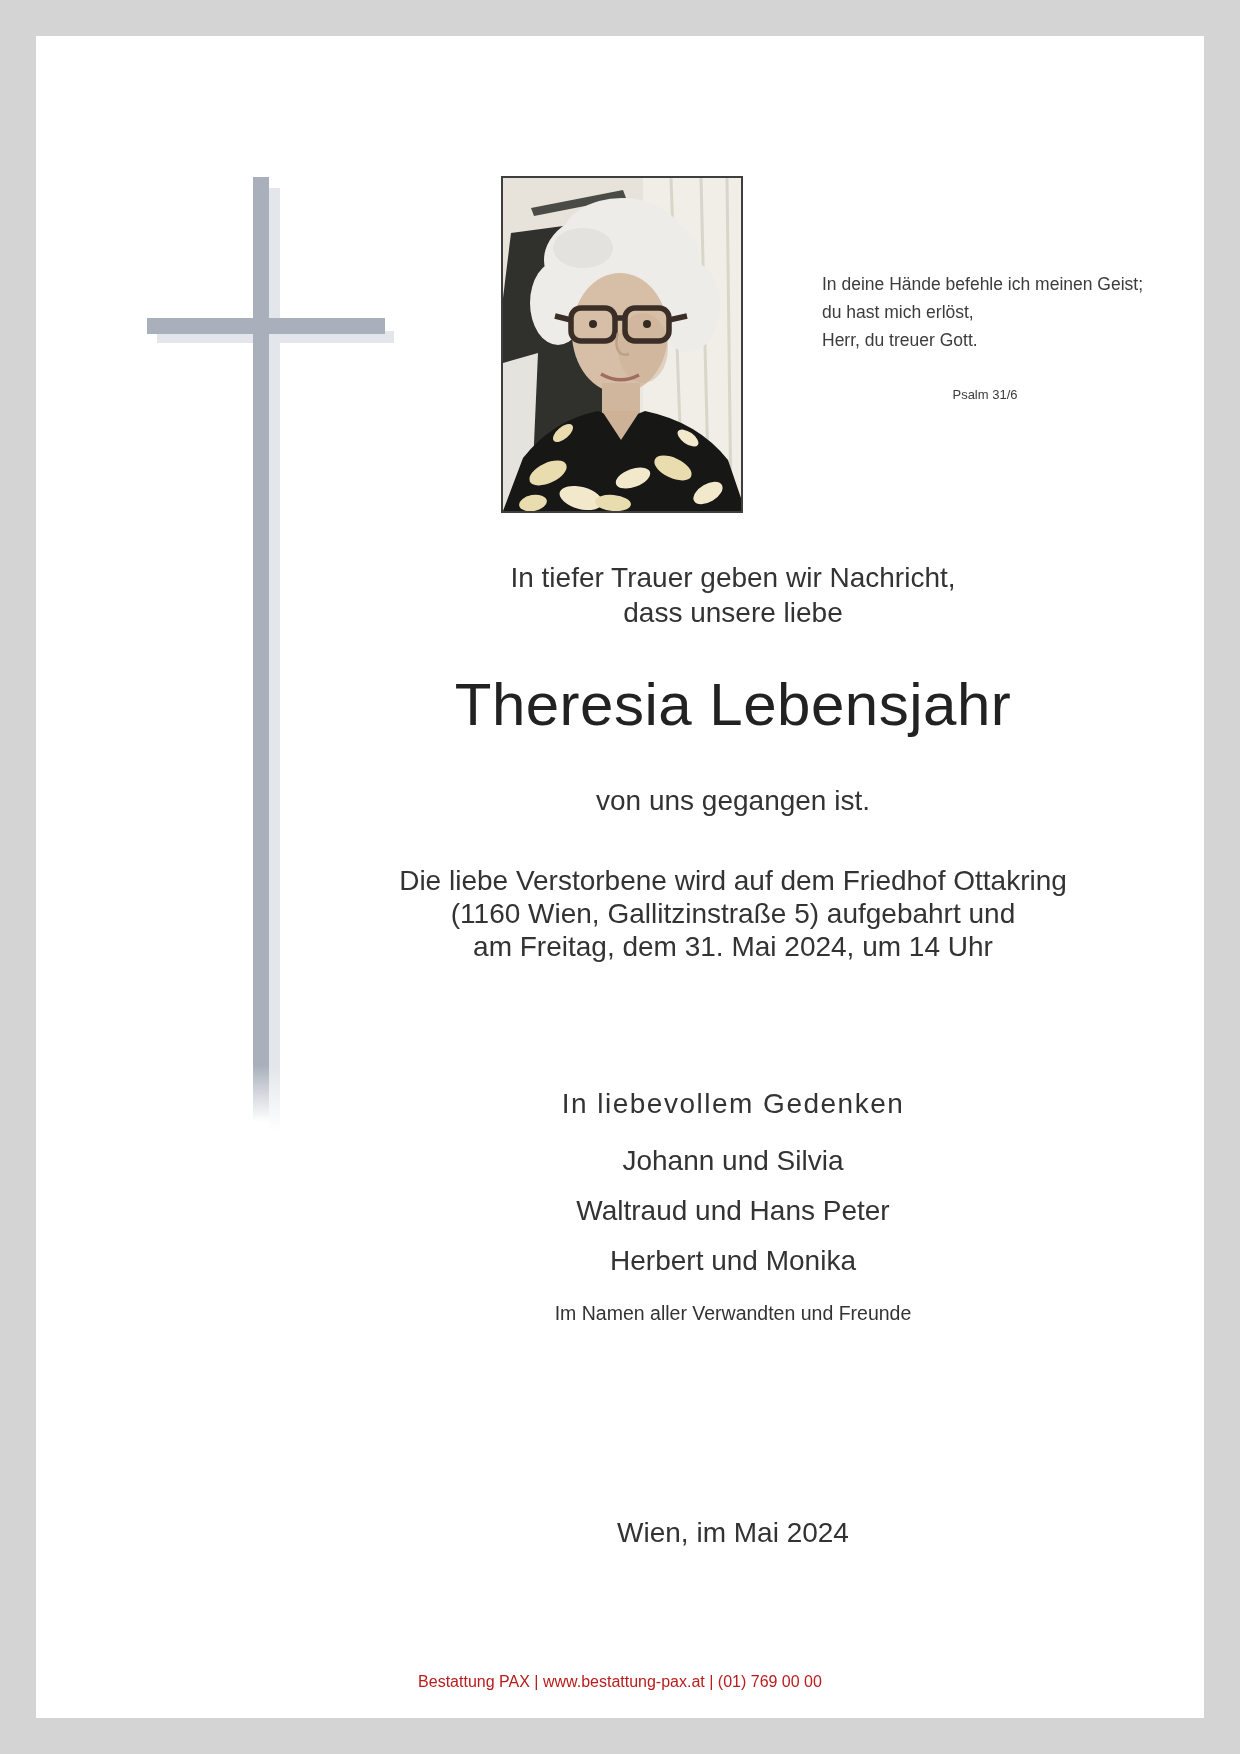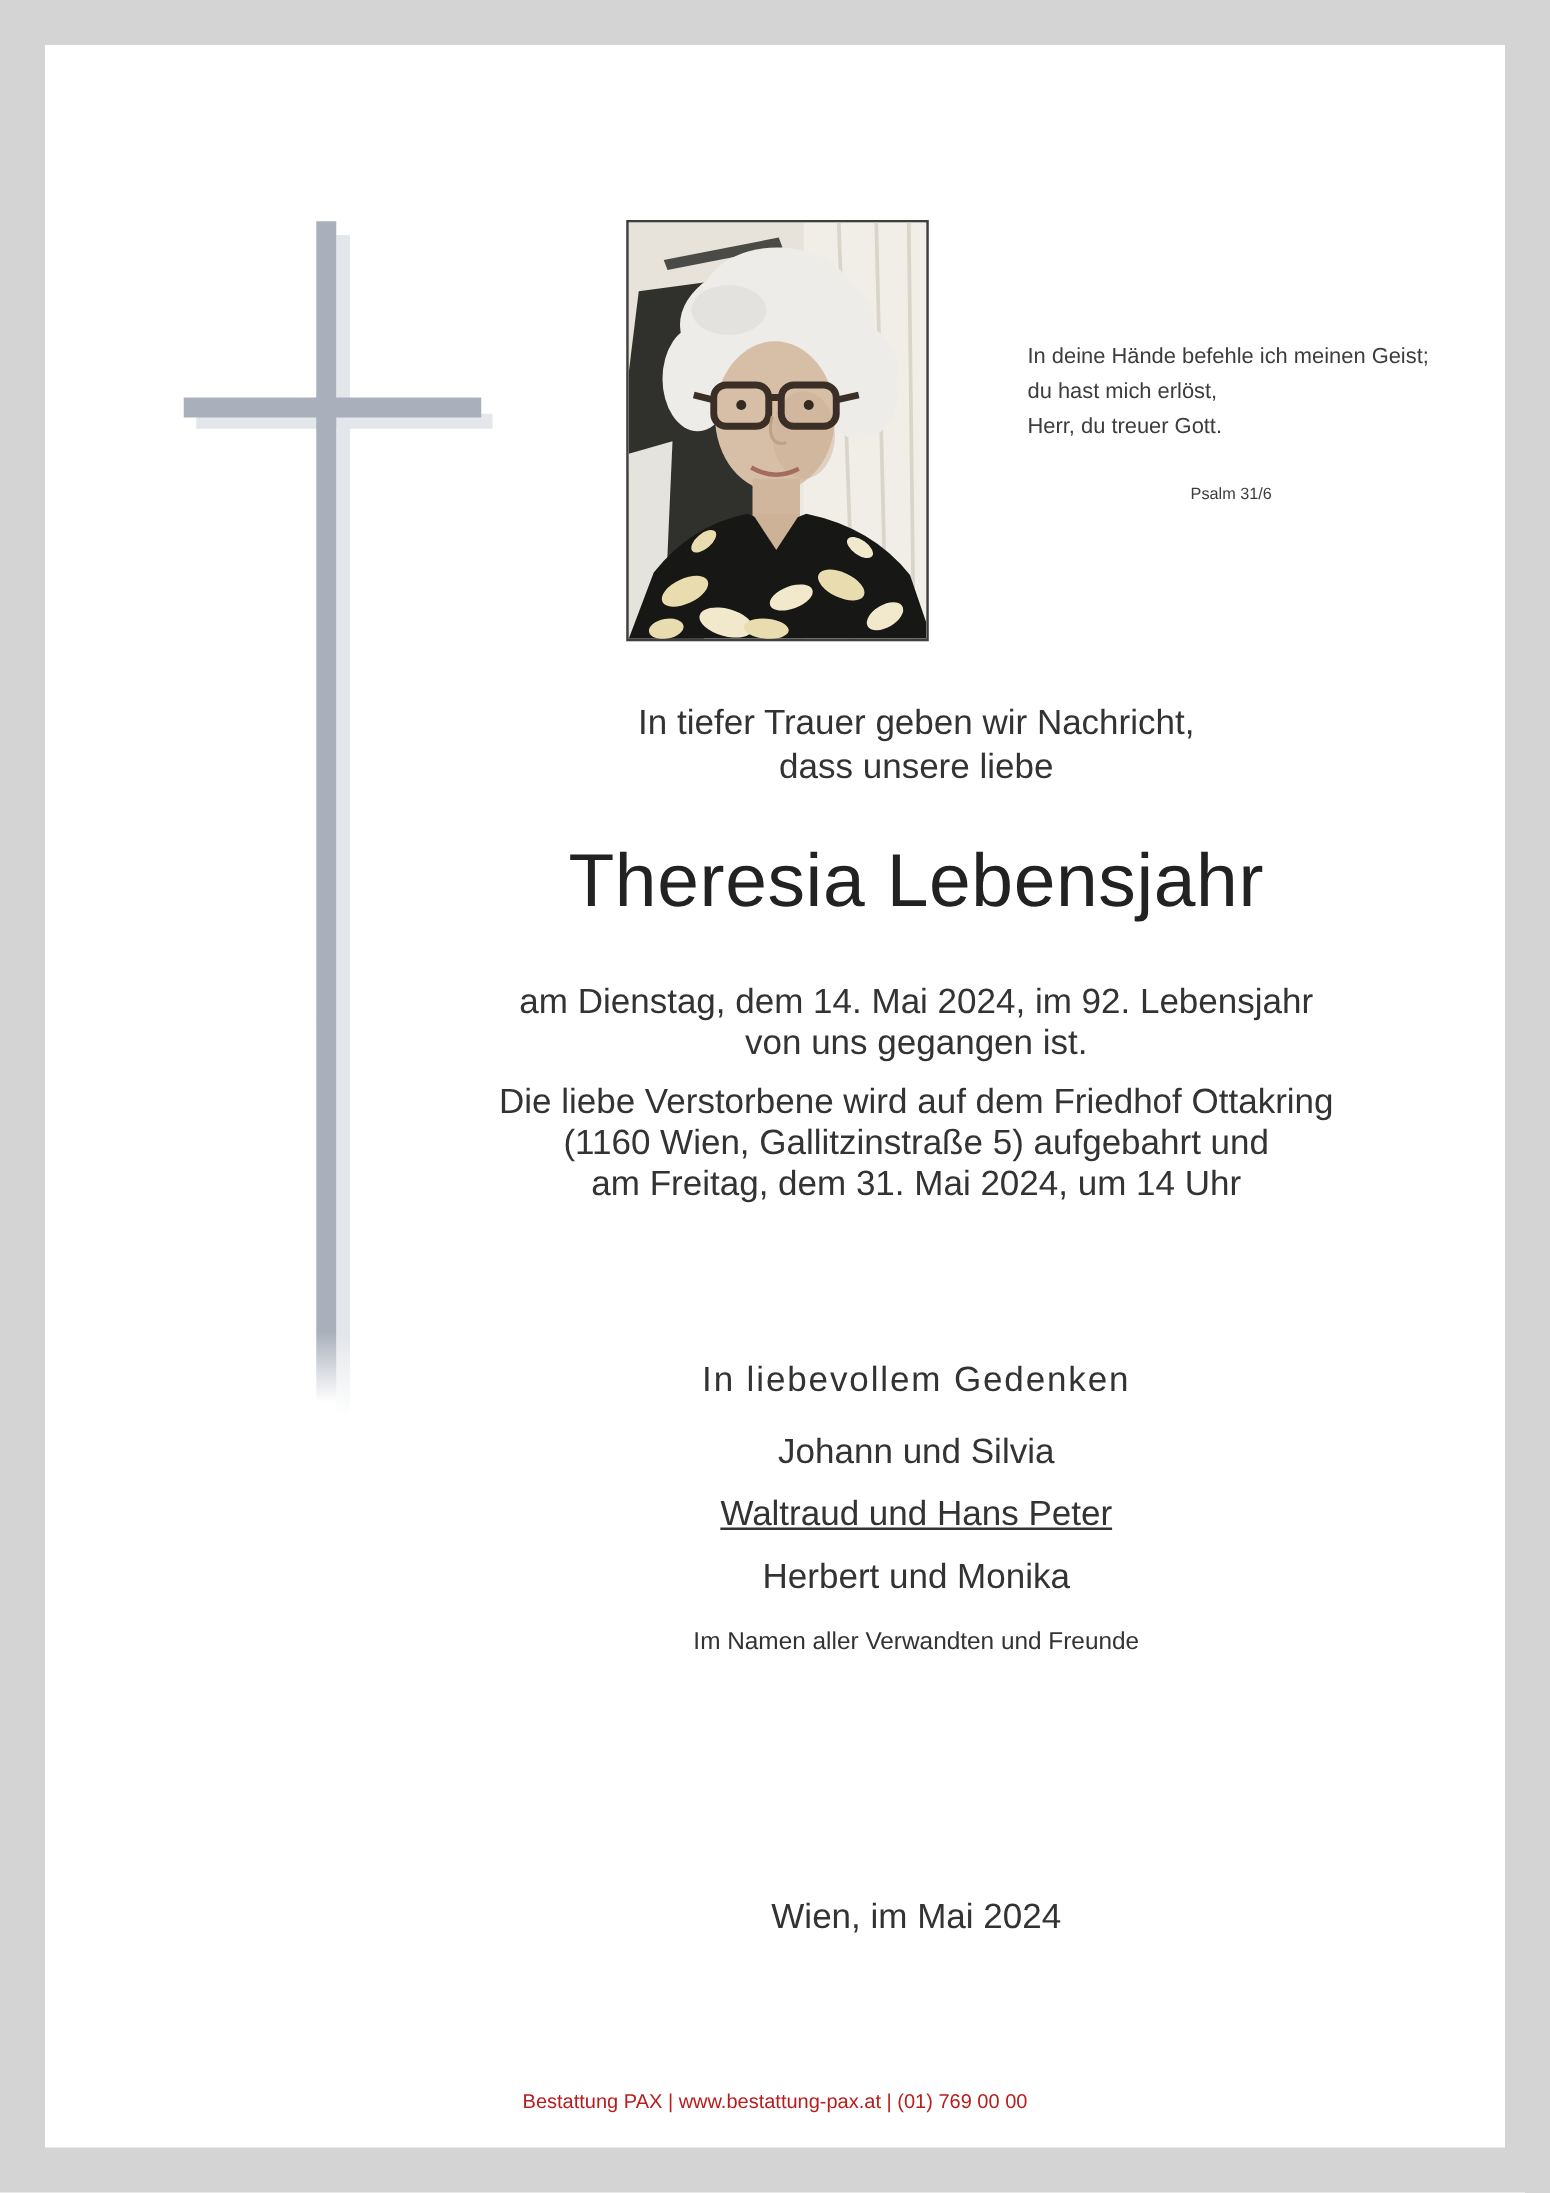--- a/index.html
+++ b/index.html
@@ -62,21 +62,21 @@
     text-align: center; font-size: 28px; line-height: 33px;
     color: var(--color-text, #333333);
   }
   .intro    { top: 560px; line-height: 35px; }
   .deceased { top: 672px; font-size: 60px; line-height: 66px;
               color: var(--color-heading-text, #222222); letter-spacing: 0.5px; }
   .death    { top: 784px; }
   .funeral  { top: 864px; }
   .gedenken { top: 1087px; letter-spacing: 1.5px; }
   .mourner-1 { top: 1144px; text-align: center; }
-  .mourner-2 { top: 1194px; text-decoration: underline; }
+  .mourner-2 { top: 1194px; }
   .mourner-3 { top: 1244px; }
   .closing  { top: 1297px; font-size: 19.5px; }
   .dateline { top: 1516px; }
   .footer {
     position: absolute; left: 0; top: 1670px; width: 1240px;
     text-align: center; font-size: 16px; line-height: 24px;
     color: #b91c1c;
   }
   .footer span { white-space: pre; }
 </style>
@@ -155,21 +155,20 @@
 </div>
 
 <div class="tb intro">
   <div>In tiefer Trauer geben wir Nachricht,</div>
   <div>dass unsere liebe</div>
 </div>
 
 <div class="tb deceased">Theresia Lebensjahr</div>
 
 <div class="tb death">
-  <div>am Dienstag, dem 14. Mai 2024, im 92. Lebensjahr</div>
   <div>von uns gegangen ist.</div>
 </div>
 
 <div class="tb funeral">
   <div>Die liebe Verstorbene wird auf dem Friedhof Ottakring</div>
   <div>(1160 Wien, Gallitzinstraße 5) aufgebahrt und</div>
   <div>am Freitag, dem 31. Mai 2024, um 14 Uhr</div>
 </div>
 
 <div class="tb gedenken">In liebevollem Gedenken</div>

